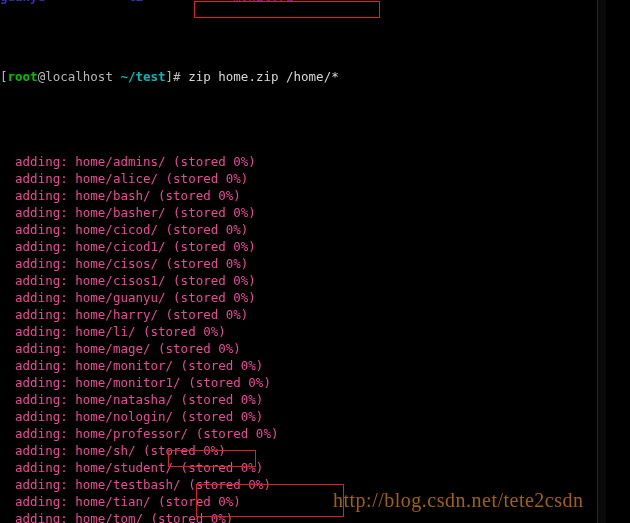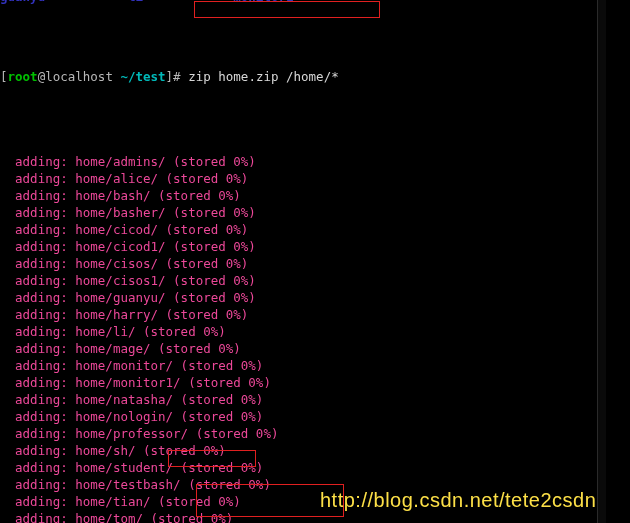--- a/index.html
+++ b/index.html
@@ -59,25 +59,25 @@
     border: 1px solid #e02020;
     box-sizing: border-box;
     pointer-events: none;
   }
   #hl-zip  { left: 194px;  top: 1px;   width: 186px; height: 17px; }
   #hl-file { left: 168px;  top: 450px; width: 88px;  height: 17px; }
   #hl-mv   { left: 196px;  top: 484px; width: 148px; height: 33px; }
 
   .watermark {
     position: absolute;
-    left: 320px;
+    left: 333px;
     top: 492px;
-    font-family: Liberation Sans, sans-serif;
+    font-family: Liberation Serif, serif;
     font-size: 20px;
-    color: #fde047;
+    color: #a16207;
     letter-spacing: .5px;
     white-space: nowrap;
     pointer-events: none;
   }
 </style>
 </head>
 <body>
 
 <div id="terminal">
 

